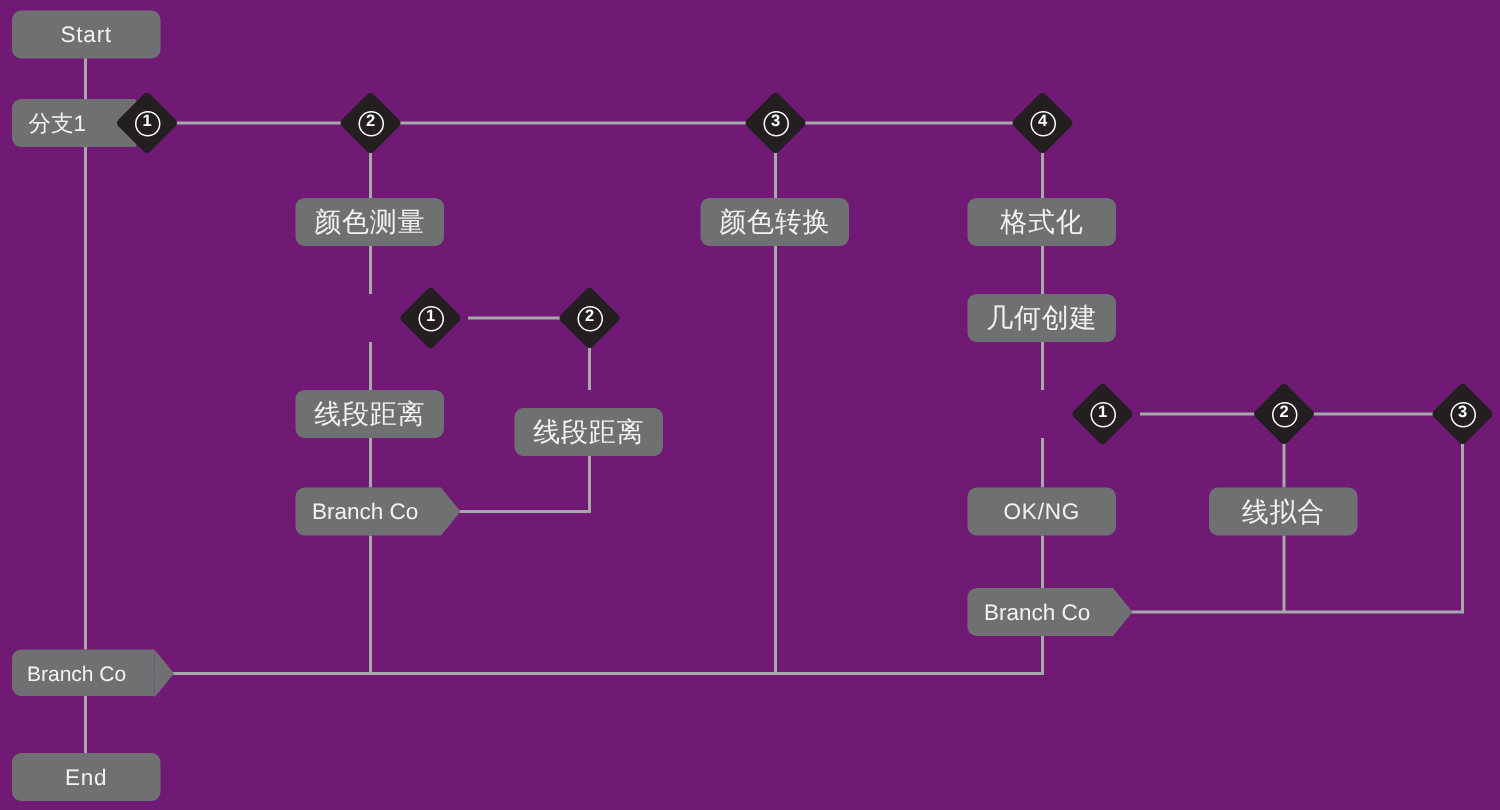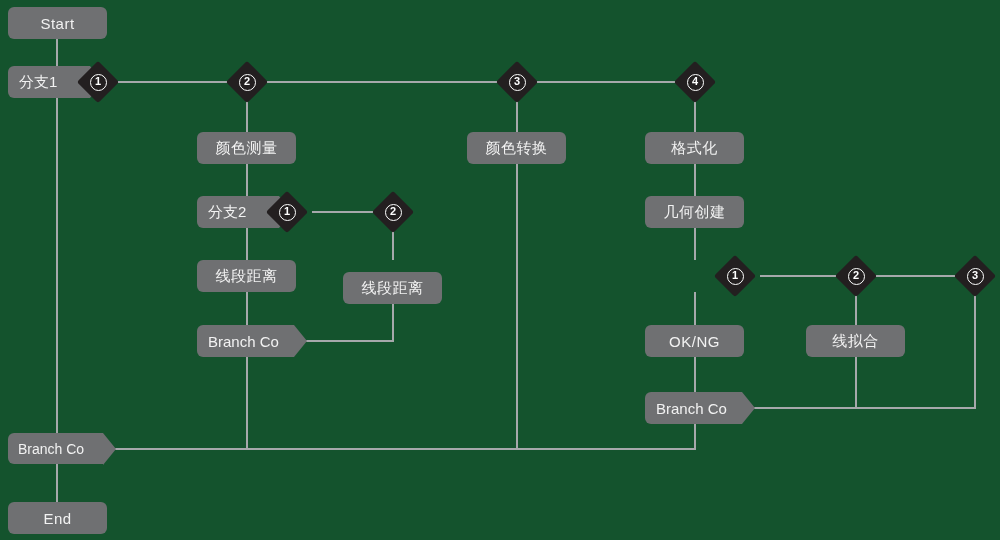--- a/index.html
+++ b/index.html
@@ -7,21 +7,21 @@
     padding: 0;
     background: #ffffff;
   }
   body {
     font-family: "Liberation Sans", "DejaVu Sans", sans-serif;
   }
   #canvas {
     position: relative;
     width: 1000px;
     height: 540px;
-    background: #14532d;
+    background: #701a75;
     overflow: hidden;
   }
   
   .line {
     position: absolute;
     background: #a6a8ab;
   }
   .line.h { height: 2px; }
   .line.v { width: 2px; }
 
@@ -33,21 +33,21 @@
     border-radius: 6px;
     color: #f2f2f2;
     display: flex;
     align-items: center;
     justify-content: center;
     font-size: 15px;
     letter-spacing: 0.5px;
     white-space: nowrap;
     user-select: none;
   }
-  .node.cjk { font-size: 15px; }
+  .node.cjk { font-size: 18px; }
 
   
   .branchbox {
     position: absolute;
     box-sizing: border-box;
     background: #6f7072;
     color: #f2f2f2;
     display: flex;
     align-items: center;
     justify-content: flex-start;
@@ -193,23 +193,20 @@
     <div class="diamond"></div>
     <div class="diamond-num">
         <span class="ring">4</span>
       </div>
   </div>
 
   <div class="node cjk" style="left:197px; top:132px; width:99px; height:32px;">
     <span>颜色测量</span>
   </div>
 
-  <div class="branchbox" style="left:197px; top:196px; width:82px; height:32px;">
-    <span>分支2</span>
-  </div>
   <div class="diamond-wrap" style="left:272px; top:197px;">
     <div class="diamond"></div>
     <div class="diamond-num">
         <span class="ring">1</span>
       </div>
   </div>
   <div class="diamond-wrap" style="left:378px; top:197px;">
     <div class="diamond"></div>
     <div class="diamond-num">
         <span class="ring">2</span>

